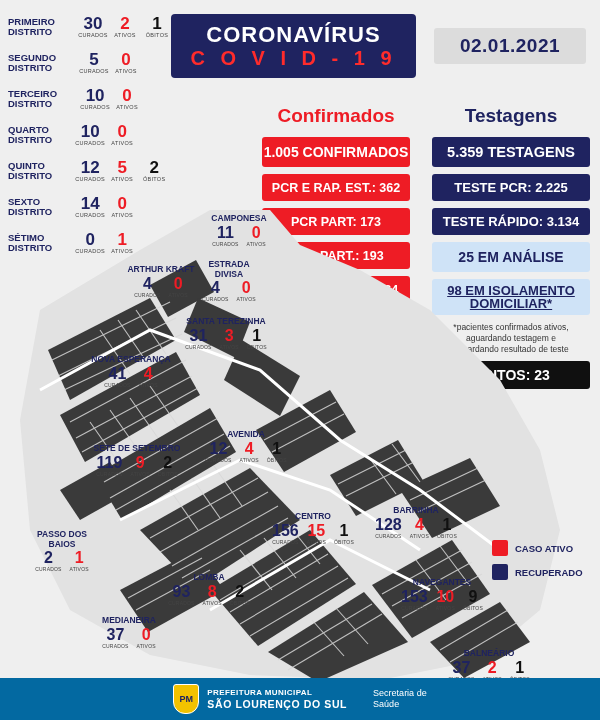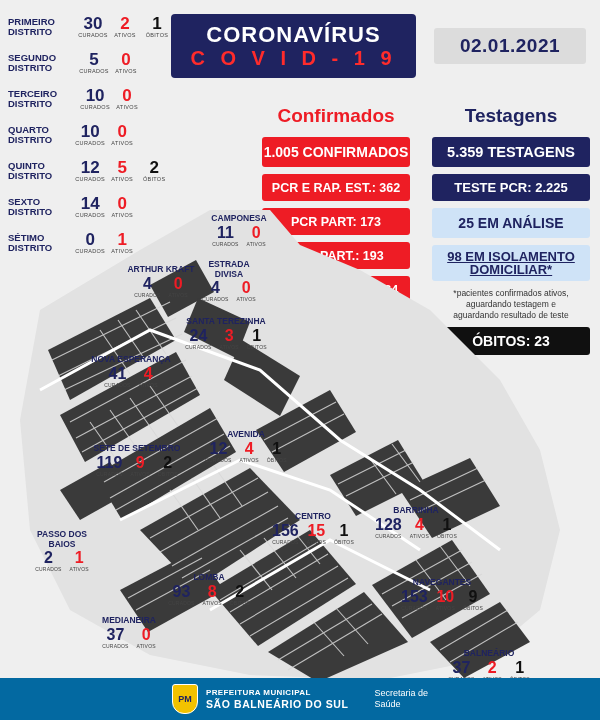--- a/index.html
+++ b/index.html
@@ -234,20 +234,21 @@
     <div class="pill pill-lightblue">914 RECUPERADOS</div>
     <div class="pill pill-red">0 HOSPITALIZAÇÃO*</div>
     <div class="note" style="white-space:pre-line">*pacientes internados
 em São Lourenço do Sul</div>
   </div>
 
   <div class="col-test">
     <div class="col-title t-blue">Testagens</div>
     <div class="pill pill-blue-lg">5.359 TESTAGENS</div>
     <div class="pill pill-blue">TESTE PCR: 2.225</div>
+    <div class="pill pill-blue">TESTE RÁPIDO: 3.134</div>
     <div class="pill pill-lightblue">25 EM ANÁLISE</div>
     <div class="pill pill-lightblue-sm" style="height:36px;line-height:13px;padding:0 6px;text-decoration:underline;">98 EM ISOLAMENTO DOMICILIAR*</div>
     <div class="note note-c" style="white-space:pre-line;margin-bottom:6px;">*pacientes confirmados ativos,
 aguardando testagem e
 aguardando resultado de teste</div>
     <div class="pill pill-dark">ÓBITOS: 23</div>
   </div>
 
   <div class="map">
     <svg width="600" height="500" viewBox="0 0 600 500" xmlns="http://www.w3.org/2000/svg">
@@ -375,21 +376,21 @@
           <div class="n">
             <span class="v atv">0</span>
             <span class="k">ATIVOS</span>
           </div>
         </div>
       </div>
       <div class="nb" style="left: 180px; top: 317px; width: 92px;">
         <div class="nb-name">SANTA TEREZINHA</div>
         <div class="nb-nums">
           <div class="n">
-            <span class="v cur">24</span>
+            <span class="v cur">31</span>
             <span class="k">CURADOS</span>
           </div>
           <div class="n">
             <span class="v atv">3</span>
             <span class="k">ATIVOS</span>
           </div>
           <div class="n">
             <span class="v obt">1</span>
             <span class="k">ÓBITOS</span>
           </div>
@@ -548,26 +549,36 @@
             <span class="k">ATIVOS</span>
           </div>
           <div class="n">
             <span class="v obt">1</span>
             <span class="k">ÓBITOS</span>
           </div>
         </div>
       </div>
     </div>
 
+  <div class="legend">
+    <div class="lg-row">
+      <div class="lg-sw lg-red"></div>
+      <div class="lg-tx">CASO ATIVO</div>
+    </div>
+    <div class="lg-row">
+      <div class="lg-sw lg-blue"></div>
+      <div class="lg-tx">RECUPERADO</div>
+    </div>
+  </div>
 
   <div class="footer">
     <div class="ft-crest">PM</div>
     <div>
       <div class="ft-txt1">PREFEITURA MUNICIPAL</div>
-      <div class="ft-txt2">SÃO BALNEÁRIO DO SUL</div>
+      <div class="ft-txt2">SÃO LOURENÇO DO SUL</div>
     </div>
     <div class="ft-sec">
       <div>Secretaria de</div>
       <div>Saúde</div>
     </div>
   </div>
 
 </div>
 
 </body></html>

